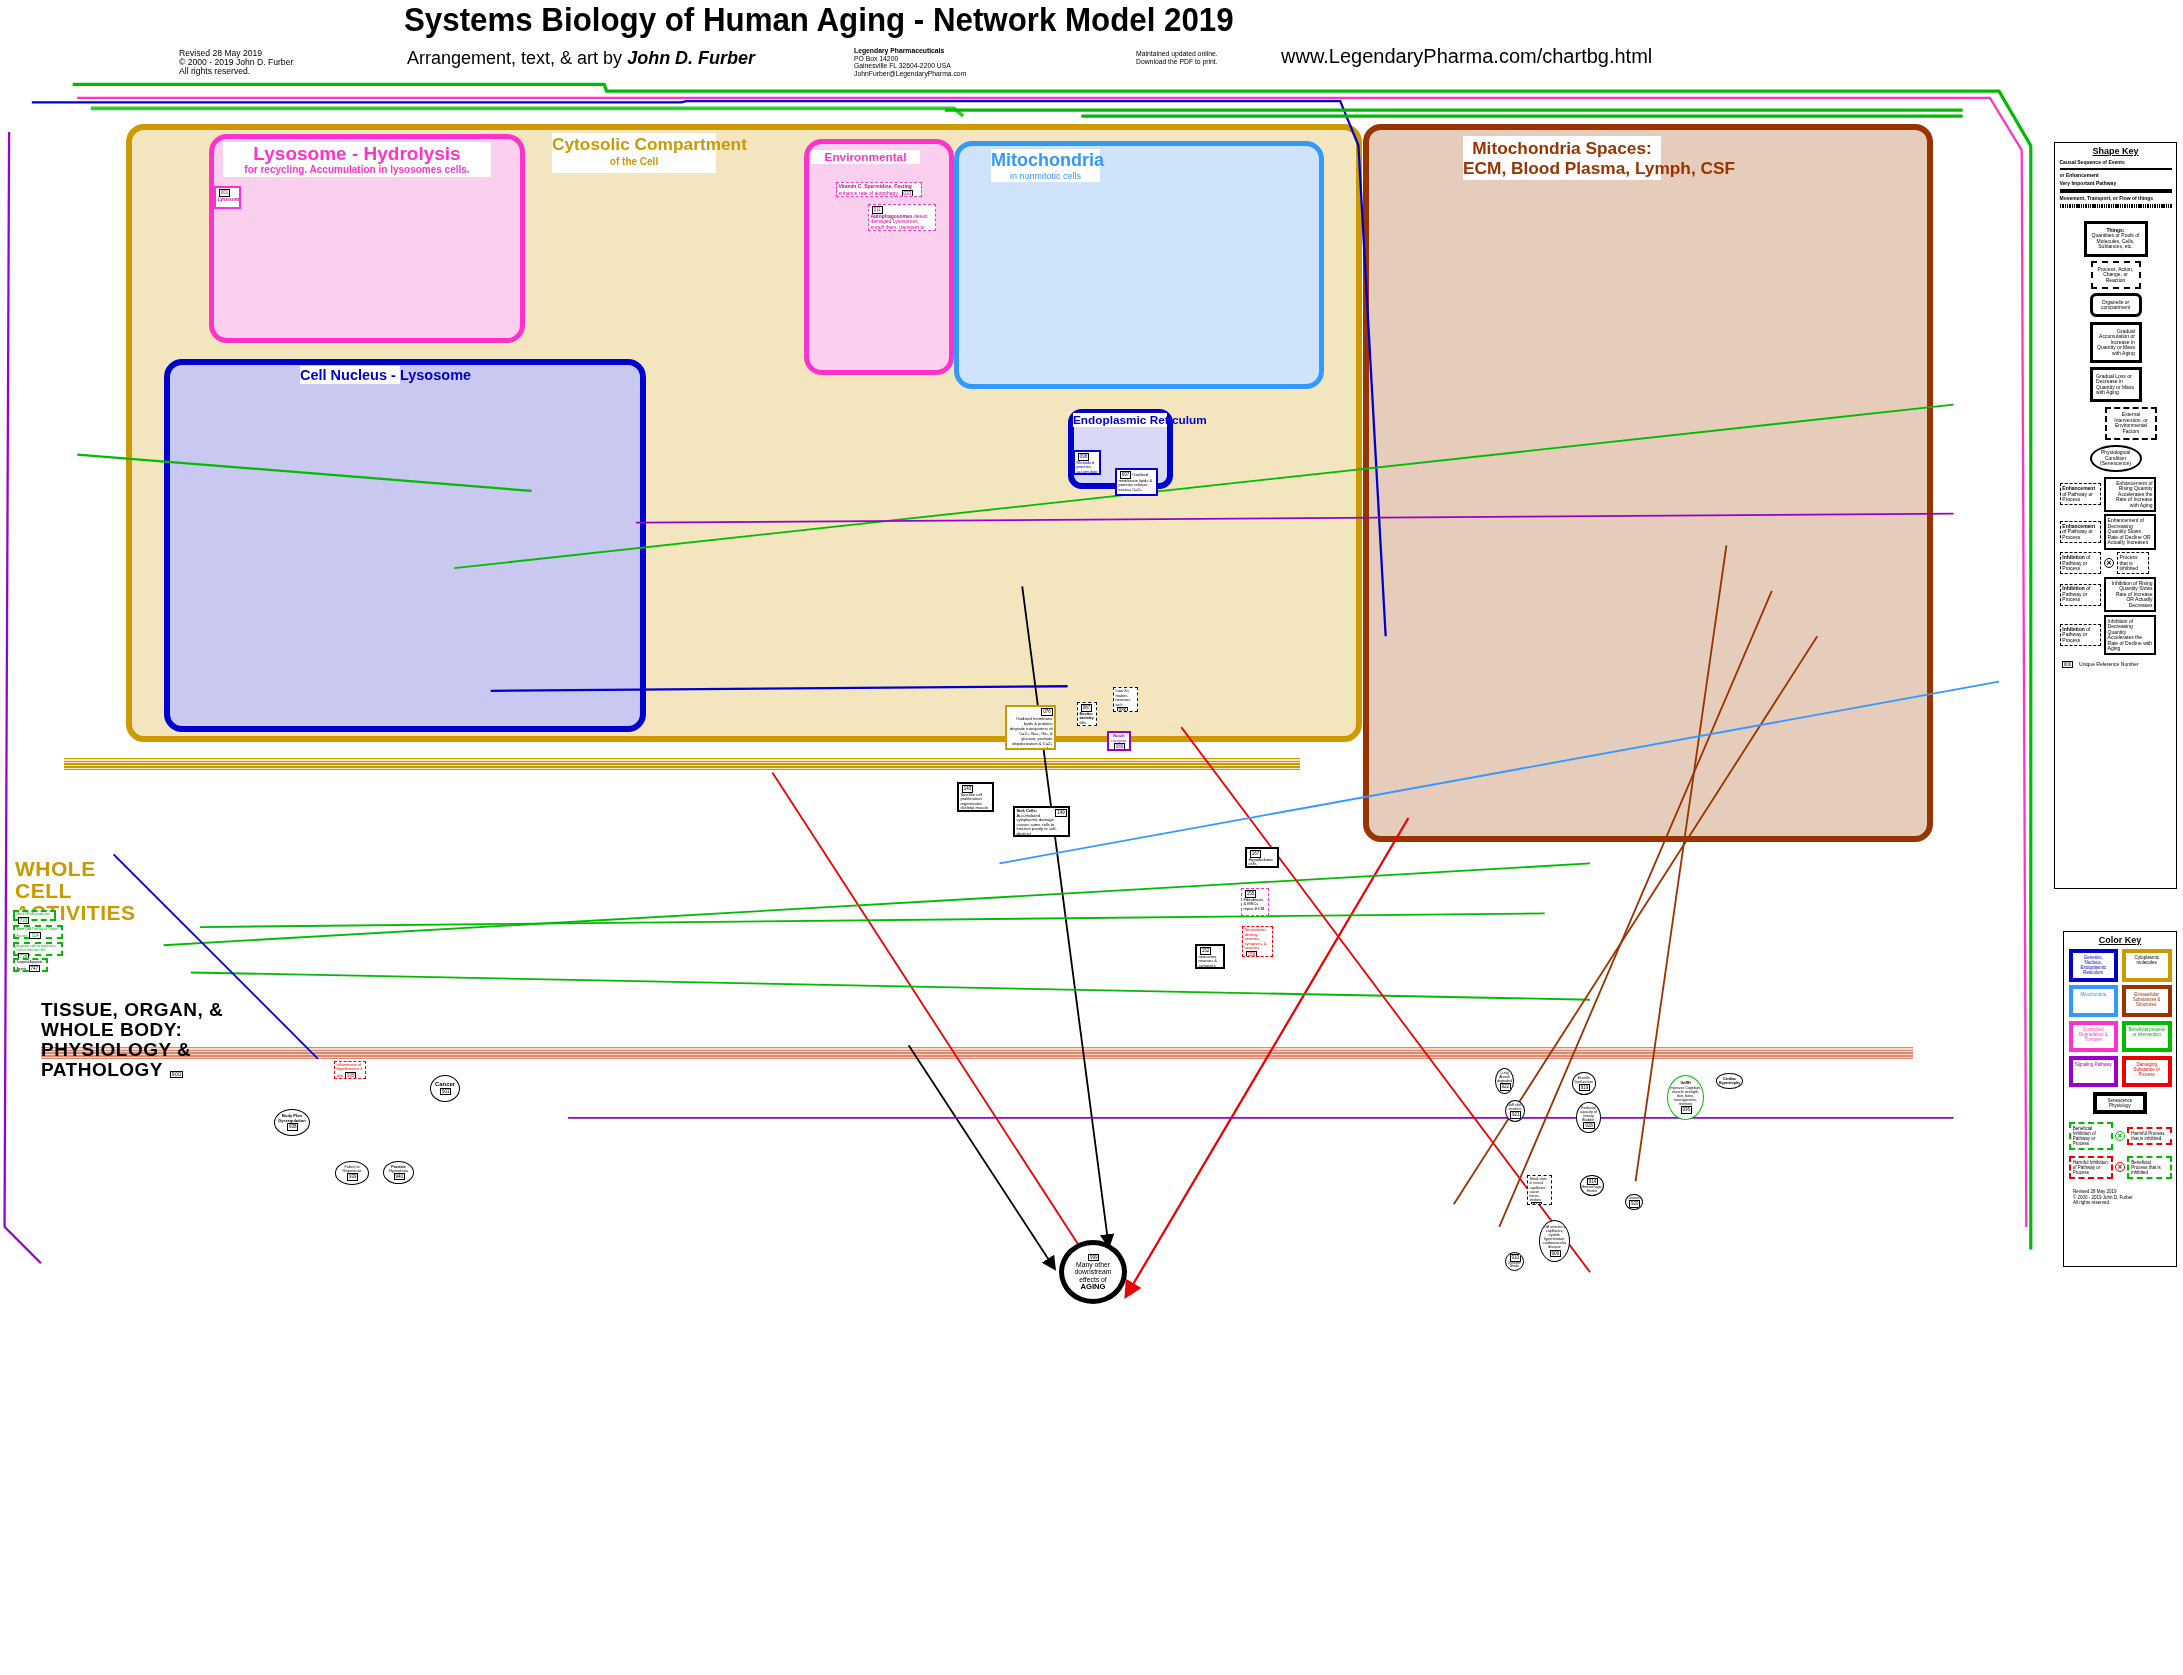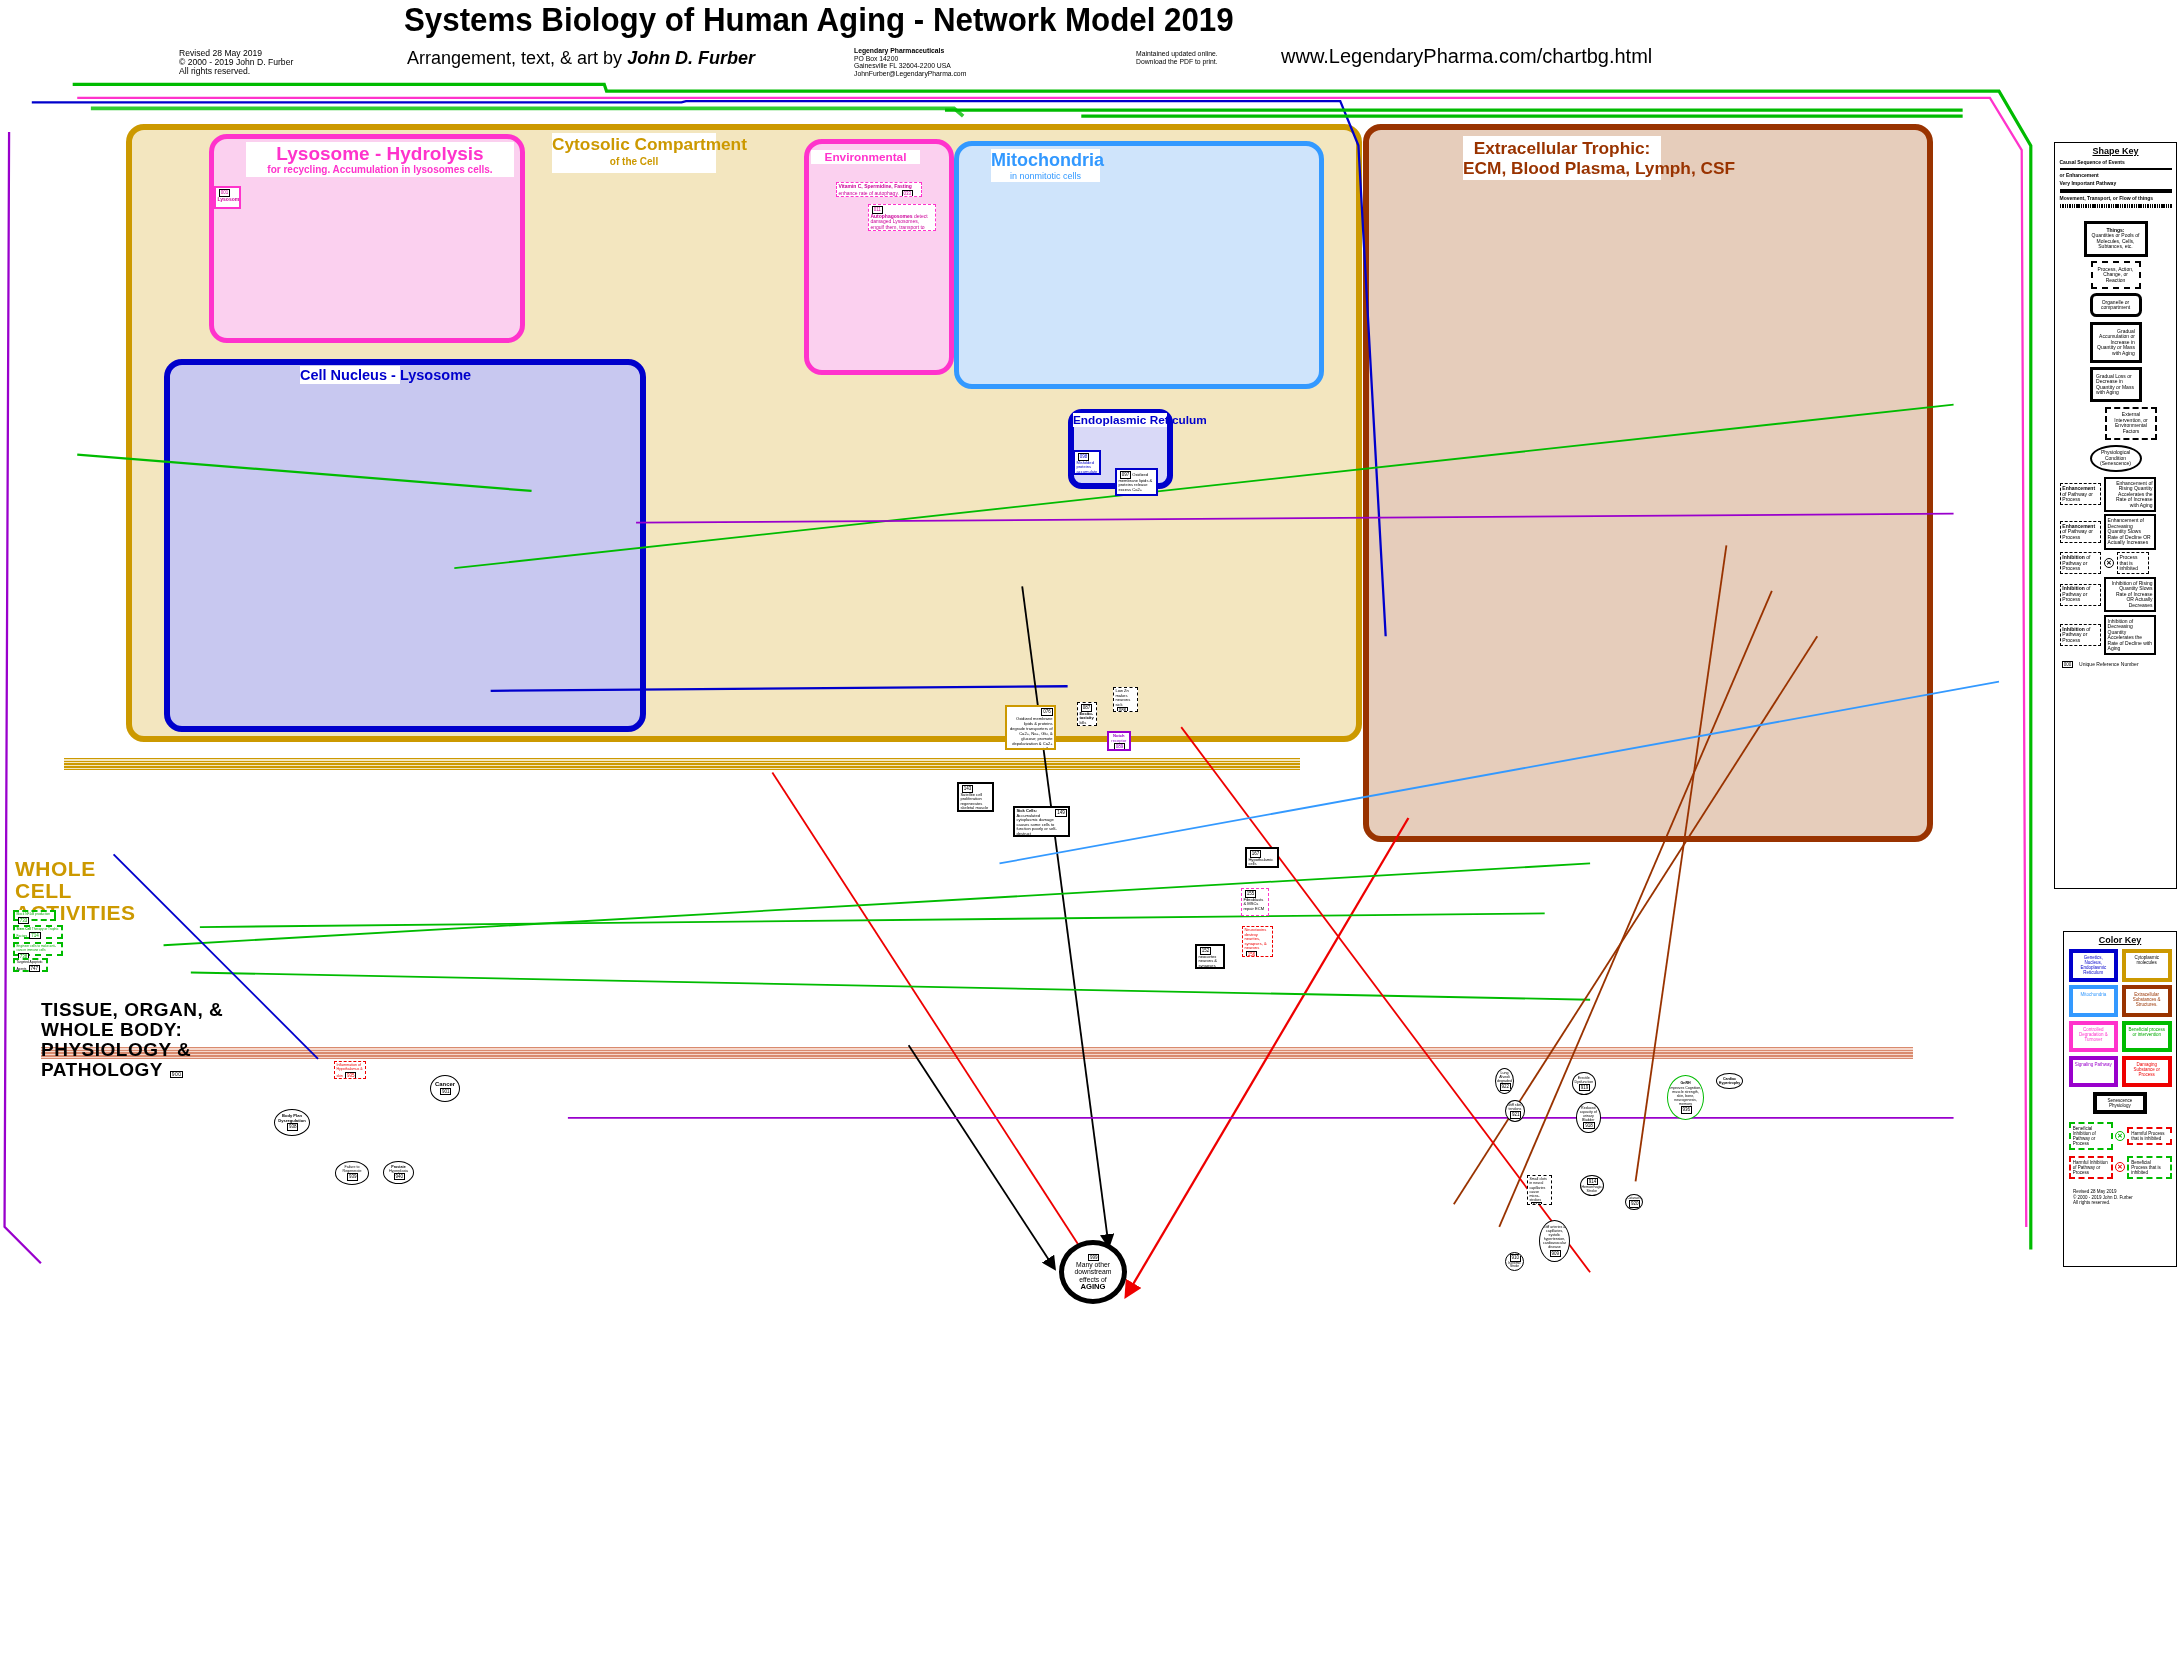--- a/index.html
+++ b/index.html
@@ -19,21 +19,21 @@
   .compart { position:absolute; border-style:solid; border-radius:18px; box-sizing:border-box; }
   #c-cyto { left:126px; top:124px; width:1236px; height:618px; border:6.4px solid #cc9900; background:#f3e6bf; }
   #c-extra { left:1363px; top:124px; width:570px; height:718px; border:6.4px solid #993300; background:#e6cdbb; }
   #c-lyso { left:209px; top:134px; width:316px; height:209px; border:5.5px solid #ff33cc; background:#fbd0ef; }
   #c-macro { left:804px; top:139px; width:150px; height:236px; border:5.5px solid #ff33cc; background:#fbd0ef; }
   #c-mito { left:954px; top:141px; width:370px; height:248px; border:5.5px solid #3399ff; background:#cfe4fb; }
   #c-nuc { left:164px; top:359px; width:482px; height:373px; border:6.4px solid #0000cc; background:#c8c8f0; }
   #c-er { left:1068px; top:409px; width:105px; height:80px; border:6.4px solid #0000cc; background:#d9d9f7; border-radius:13.6px; }
 
   .ctitle { position:absolute; background:#fff; text-align:center; font-weight:bold; white-space:nowrap; }
-  #t-lyso { left:223px; top:142px; width:268px; padding:1.8px 0; color:#ff33cc; font-size:19px; line-height:20px;margin-left:23px; }
+  #t-lyso { left:223px; top:142px; width:268px; padding:1.8px 0; color:#ff33cc; font-size:19px; line-height:20px; }
   #t-lyso small { display:block; font-size:10px; line-height:11px; }
   #t-cyto { left:552px; top:133px; width:164px; color:#cc9900; font-size:17.3px; line-height:18px; padding:1.8px 0; }
   #t-cyto small { display:block; font-size:10px; }
   #t-macro { left:811px; top:150px; width:109px; color:#ff33cc; font-size:11.8px; }
   #t-mito { left:991px; top:149px; width:109px; color:#3399ff; font-size:18px; padding:0.9px 0; }
   #t-mito small { display:block; font-size:9px; font-weight:normal; }
   #t-extra { left:1463px; top:136px; width:198px; color:#993300; font-size:17.3px; line-height:20px; padding:1.8px 0; }
   #t-nuc { left:300px; top:366px; width:100px; color:#0000cc; font-size:14.5px; padding:0.9px 0; }
   #t-er { left:1073px; top:413px; width:94px; color:#0000cc; font-size:11.8px; line-height:12.7px; padding:0.9px 0; }
 
@@ -152,21 +152,21 @@
 <div id="t-cyto" class="ctitle">
   <span>Cytosolic  Compartment</span>
   <small>of the Cell</small>
 </div>
 <div id="t-macro" class="ctitle">Environmental</div>
 <div id="t-mito" class="ctitle">
   <span>Mitochondria</span>
   <small>in nonmitotic cells</small>
 </div>
 <div id="t-extra" class="ctitle">
-  <div>Extracellular Trophic:</div>
+  <div>Mitochondria Spaces:</div>
   <div>ECM, Blood Plasma, Lymph, CSF</div>
 </div>
 <div id="t-nuc" class="ctitle">Cell Nucleus - Lysosome</div>
 <div id="c-er" class="compart"></div>
 <div id="t-er" class="ctitle">Endoplasmic Reticulum</div>
 
 <div id="sec-cell" class="section" style="width:136px;">WHOLE CELL ACTIVITIES</div>
 <div id="sec-tissue" class="section" style="width:191px;">
   <span>TISSUE, ORGAN, &amp; WHOLE BODY: PHYSIOLOGY &amp; PATHOLOGY</span>
   <span class="ref" style="font-size:5px;font-weight:normal;">900</span>

